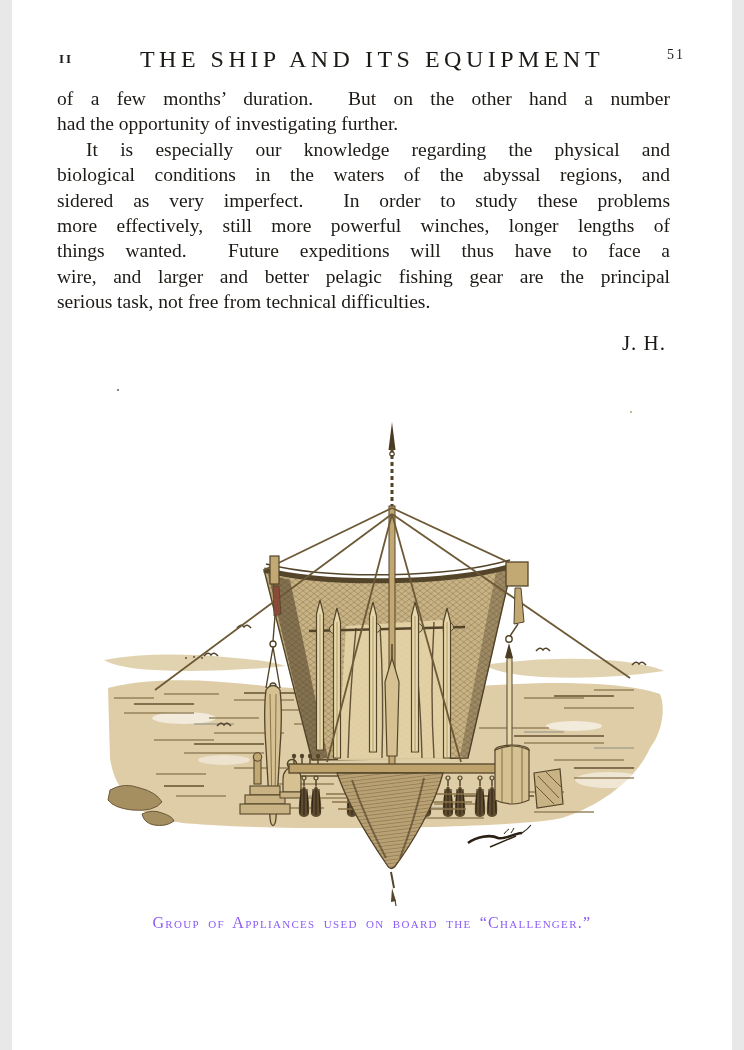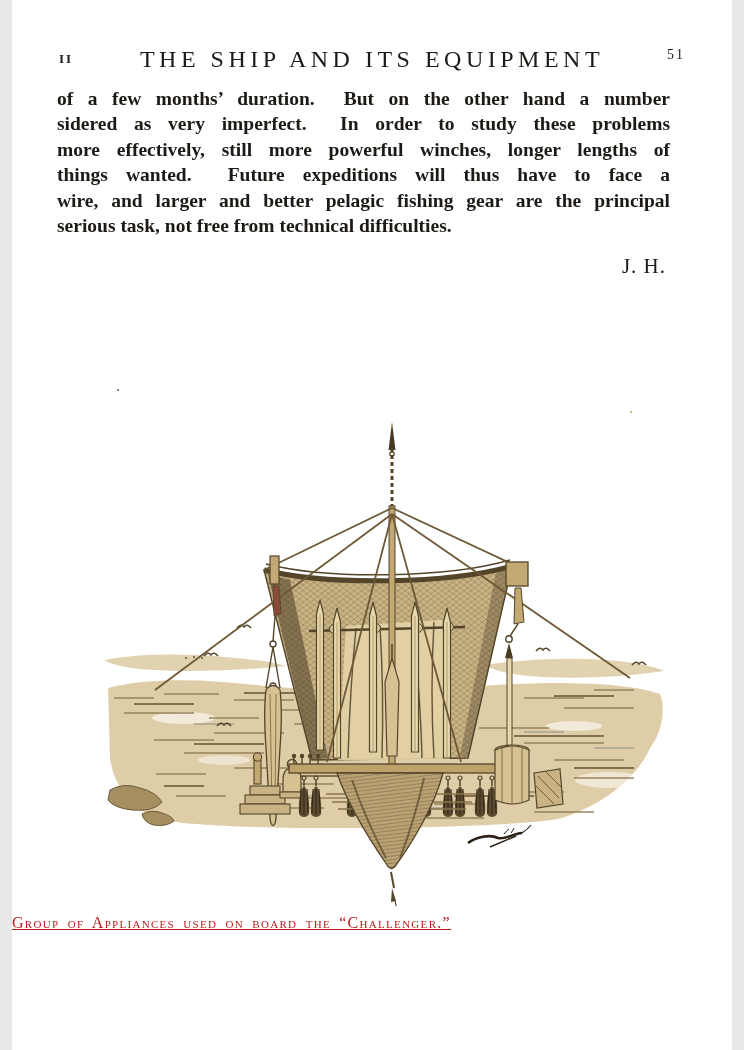--- a/index.html
+++ b/index.html
@@ -23,52 +23,54 @@
     position:absolute;left:655px;top:47px;
     font-size:14px;letter-spacing:2px;
   }
   
   .body-text{
     position:absolute;left:45px;top:86px;width:613px;
     font-size:19.5px;line-height:25.4px;
   }
   .tline{
     text-align:justify;text-align-last:justify;
-    white-space:normal;height:25.4px;overflow:visible;font-weight:bold;
+    white-space:normal;height:25.4px;overflow:visible;
   }
   .tline.last{text-align-last:left;}
   .tline.indent{text-indent:29px;}
   .author-initials{
     width:613px;text-align:right;padding-right:4px;box-sizing:border-box;
     font-size:21px;margin-top:16px;letter-spacing:1px;
   }
   
   .figure-wrap{position:absolute;left:82px;top:388px;width:580px;height:520px;}
   .figure-caption{
-    position:absolute;left:0;right:0;top:914px;
+    position:absolute;left:0;right:0;top:914px;text-align:center;
     font-variant:small-caps;font-size:16px;letter-spacing:1.3px;word-spacing:3px;
-    color:#b91c1c;
-    text-decoration:underline;
+    color:#8b5cf6;
   }
   svg .ln{stroke:#54452a;fill:none;}
 </style>
 </head>
 <body>
 
 <div class="page">
 
   <div class="chapter-numeral">II</div>
   <div class="page-title">THE SHIP AND ITS EQUIPMENT</div>
   <div class="page-number">51</div>
 
   <div class="body-text">
     <div>
       <div class="tline">of a few months’ duration.&nbsp; But on the other hand a number</div>
+      <div class="tline last">had the opportunity of investigating further.</div>
     </div>
     <div>
+      <div class="tline indent">It is especially our knowledge regarding the physical and</div>
+      <div class="tline">biological conditions in the waters of the abyssal regions, and</div>
       <div class="tline">sidered as very imperfect.&nbsp; In order to study these problems</div>
       <div class="tline">more effectively, still more powerful winches, longer lengths of</div>
       <div class="tline">things wanted.&nbsp; Future expeditions will thus have to face a</div>
       <div class="tline">wire, and larger and better pelagic fishing gear are the principal</div>
       <div class="tline last">serious task, not free from technical difficulties.</div>
     </div>
     <div class="author-initials">J. H.</div>
   </div>
 
   <div class="figure-wrap">

